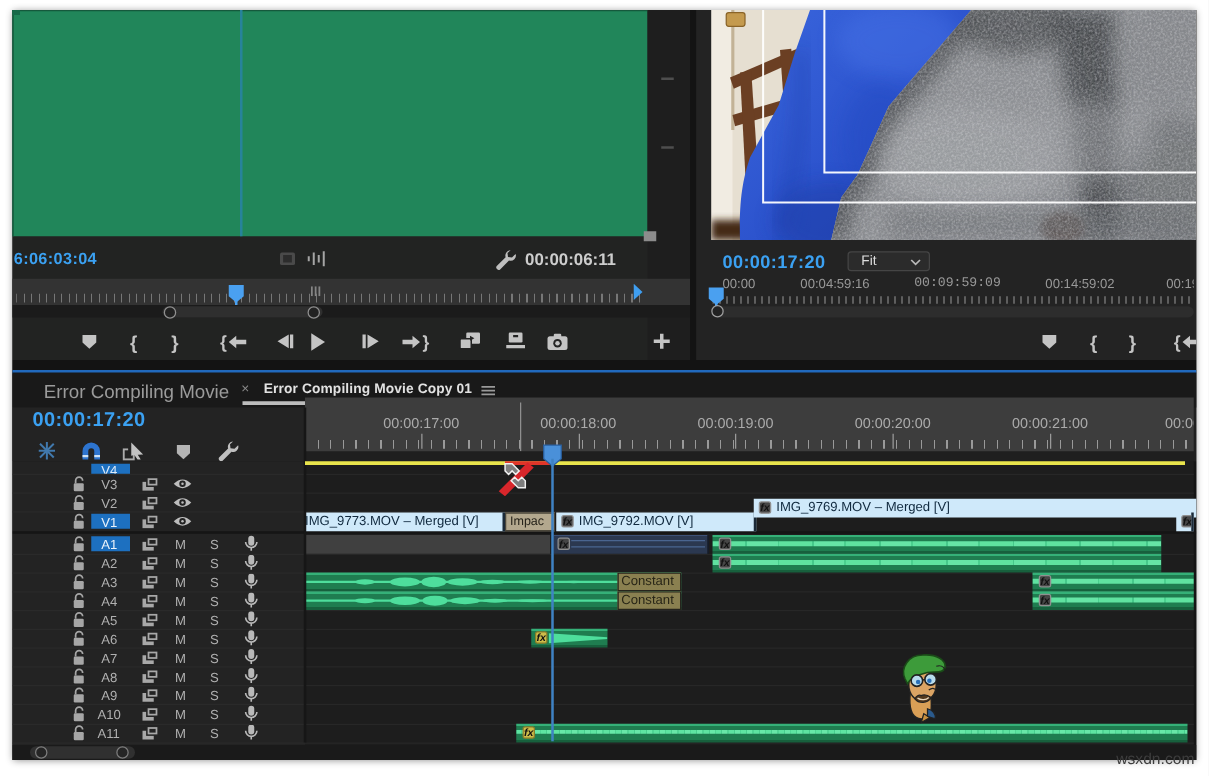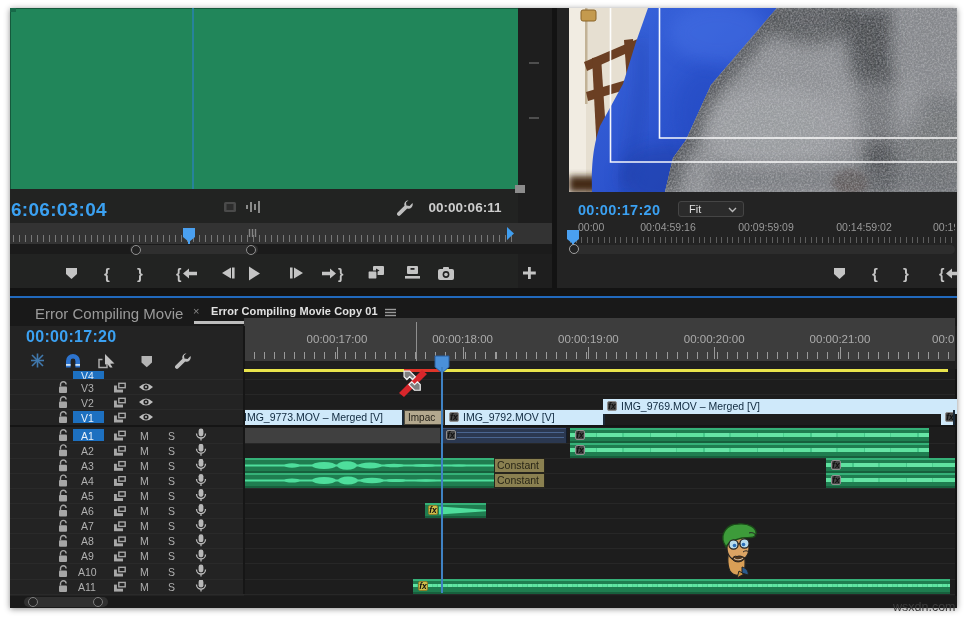--- a/index.html
+++ b/index.html
@@ -29,40 +29,40 @@
 
 <div class="abs" style="left:10px;top:8px;width:542px;height:280px;background:#222322;"></div>
 <div class="abs" style="left:10px;top:8px;width:508px;height:181px;background:#21865a;border-top:1px solid #15593c;border-left:1px solid #15593c;"></div>
 <div class="abs" style="left:192px;top:8px;width:2px;height:181px;background:#27839b;"></div>
 <div class="abs" style="left:10px;top:8px;width:6px;height:4px;background:#176a49;"></div>
 <div class="abs" style="left:518px;top:8px;width:34px;height:280px;background:#1e1e1e;"></div>
 <div class="abs" style="left:515px;top:185px;width:10px;height:8px;background:#8c8c8c;"></div>
 <div class="abs" style="left:529px;top:62px;width:10px;height:2px;background:#4e4e4e;"></div>
 <div class="abs" style="left:529px;top:117px;width:10px;height:2px;background:#4e4e4e;"></div>
 
-<div class="abs tc-blue" style="left:11px;top:199px;font-size:19px;letter-spacing:.3px;">6:06:03:04</div>
+<div class="abs tc-blue" style="left:11px;top:199px;font-size:13px;letter-spacing:.3px;">6:06:03:04</div>
 
 <svg class="icon" style="left:223px;top:201px" width="14" height="12" viewBox="0 0 14 12">
       <rect x="1" y="1" width="12" height="10" rx="1.5" fill="#4a4a4a"></rect>
       <rect x="3.5" y="3" width="7" height="6" fill="#2c2c2c"></rect>
     </svg>
 
 <svg class="icon" style="left:245px;top:200px" width="18" height="14" viewBox="0 0 18 14">
       <g stroke="#a5a5a5" stroke-width="1.6">
         <line x1="2" y1="5" x2="2" y2="9"></line>
         <line x1="6" y1="2" x2="6" y2="12"></line>
         <line x1="10" y1="4" x2="10" y2="10"></line>
         <line x1="14" y1="1" x2="14" y2="13"></line>
       </g>
     </svg>
 
 <svg class="icon" style="left:396px;top:199px" width="17" height="17" viewBox="0 0 17 17">
       <path d="M12.5 1.2 a4.2 4.2 0 0 0 -4 5.5 L1.6 13.6 a1.9 1.9 0 0 0 2.7 2.7 L11.2 9.4 a4.2 4.2 0 0 0 5.3 -5.3 L13.6 7 L10.4 6.6 L10 3.4 L12.5 1.2 Z" fill="#bfbfbf"></path>
     </svg>
-<div class="abs" style="left:420px;top:200px;width:90px;font-size:13.5px;font-weight:bold;color:#cdcdcd;text-align:center;">00:00:06:11</div>
+<div class="abs" style="left:420px;top:200px;width:90px;font-size:13.5px;font-weight:bold;color:#cdcdcd;text-align:left;">00:00:06:11</div>
 
 <div class="abs" style="left:10px;top:223px;width:542px;height:21px;background:#333333;"></div>
 <div class="abs" style="left:13px;top:235px;width:502px;height:7px;background:repeating-linear-gradient(90deg,#777777 0 1px,transparent 1px 6px);"></div>
 
 <svg class="icon" style="left:182px;top:227px" width="14" height="17" viewBox="0 0 14 17">
       <path d="M1 1 h12 v9 l-6 5 l-6 -5 z" fill="#4aa0f0"></path>
       <rect x="6" y="13" width="2" height="4" fill="#4aa0f0"></rect>
     </svg>
 
 <svg class="icon" style="left:248px;top:229px" width="10" height="8" viewBox="0 0 10 8">
@@ -184,21 +184,21 @@
 </svg>
 
 <div class="abs tc-blue" style="left:578px;top:202px;font-size:14.5px;letter-spacing:.3px;">00:00:17:20</div>
 <div class="abs" style="left:678px;top:201px;width:66px;height:16px;background:#2b2b2b;border:1px solid #454545;border-radius:3px;color:#dedede;font-size:11px;line-height:14px;padding-left:10px;">Fit <svg style="position:absolute;right:6px;top:5px" width="9" height="6" viewBox="0 0 9 6">
         <polyline points="1,1 4.5,4.5 8,1" fill="none" stroke="#b8b8b8" stroke-width="1.4"></polyline>
       </svg></div>
 
 <div class="abs" style="left:557px;top:221px;width:398px;height:12px;overflow:hidden;">
 <div class="abs" style="left:21px;top:0;font-size:10.5px;color:#989898;">00:00</div>
 <div class="abs" style="left:61px;top:0;width:100px;text-align:center;font-size:10.5px;color:#989898;">00:04:59:16</div>
-<div class="abs" style="left:159px;top:0;width:100px;text-align:center;font-size:10.5px;color:#989898;">00:09:59:09</div>
+<div class="abs" style="left:159px;top:0;width:100px;text-align:center;font-size:10.5px;color:#989898;font-family:Liberation Mono, monospace;">00:09:59:09</div>
 <div class="abs" style="left:257px;top:0;width:100px;text-align:center;font-size:10.5px;color:#989898;">00:14:59:02</div>
 <div class="abs" style="left:376px;top:0;font-size:10.5px;color:#989898;">00:19:58</div>
 </div>
 <div class="abs" style="left:570px;top:237px;width:386px;height:6px;background:repeating-linear-gradient(90deg,#5e5e5e 0 1px,transparent 1px 5.6px);"></div>
 <svg class="icon" style="left:566px;top:229px" width="14" height="17" viewBox="0 0 14 17">
       <path d="M1 1 h12 v9 l-6 5 l-6 -5 z" fill="#4aa0f0"></path>
       <rect x="6" y="13" width="2" height="4" fill="#4aa0f0"></rect>
     </svg>
 <div class="abs" style="left:570px;top:245px;width:385px;height:9px;background:#2d2d2d;border-radius:5px;"></div>
 <div class="abs" style="left:569px;top:244px;width:10px;height:10px;border:1.8px solid #a0a0a0;border-radius:50%;background:#222;"></div>

